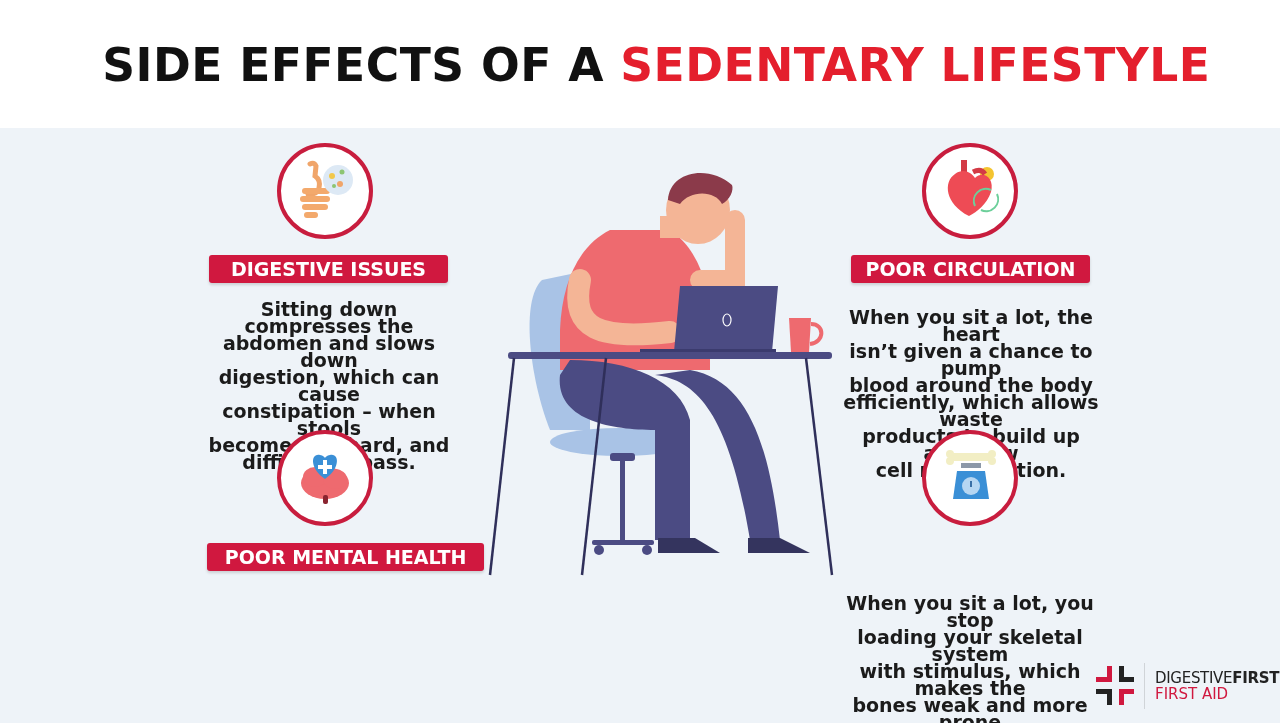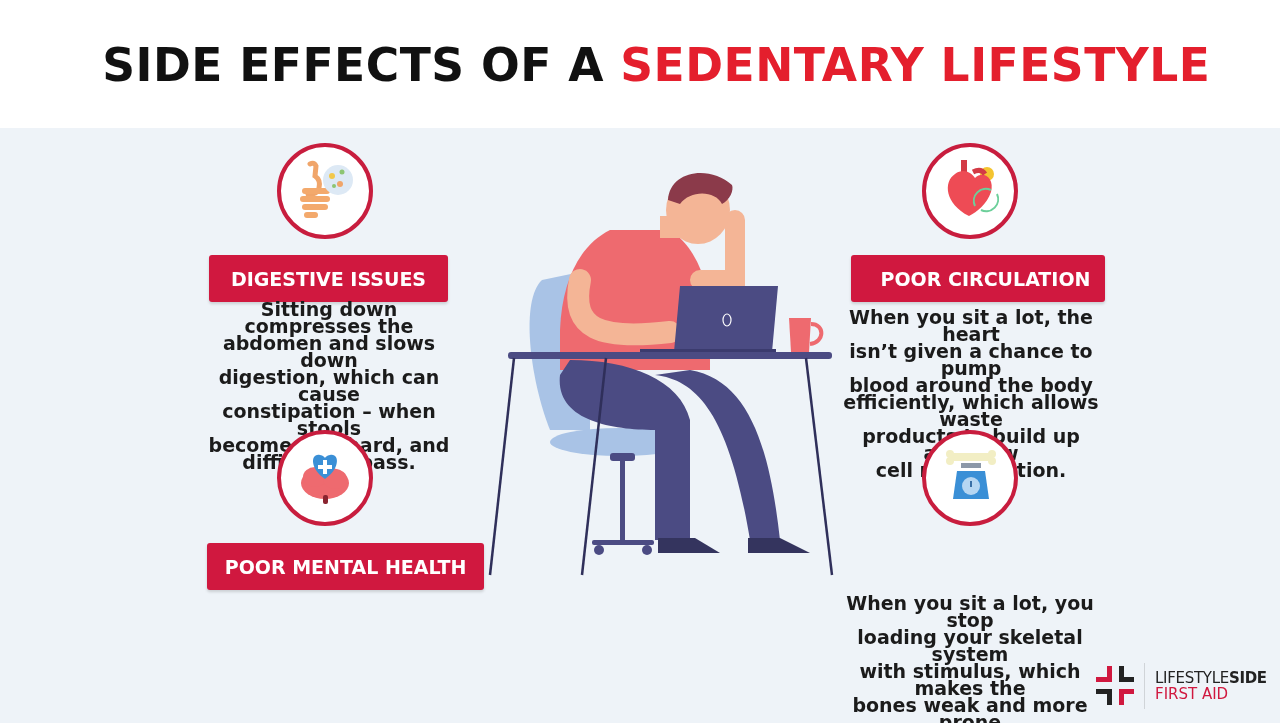--- a/index.html
+++ b/index.html
@@ -2,21 +2,21 @@
 <html><head>
 <meta charset="utf-8">
 <style>
   html,body{margin:0;padding:0;}
   body{width:1280px;height:723px;overflow:hidden;background:#eef3f8;font-family:"Liberation Sans",sans-serif;position:relative;}
   .header{position:absolute;left:0;top:0;width:1280px;height:128px;background:#ffffff;display:flex;align-items:center;justify-content:center;padding-left:16px;}
   .title{font-family:"DejaVu Sans",sans-serif;font-weight:bold;font-size:47px;letter-spacing:0.5px;color:#111111;white-space:nowrap;transform:scaleX(0.97);}
   .title .accent{color:#e41f2d;}
   .panel{position:absolute;left:0;top:128px;width:1280px;height:595px;background:#eef3f8;}
   .circle{position:absolute;width:96px;height:96px;border-radius:50%;border:4px solid #c81d3e;background:#ffffff;box-sizing:border-box;display:flex;align-items:center;justify-content:center;}
-  .label{position:absolute;height:47px;background:#d0183f;border-radius:3px;color:#ffffff;font-family:"DejaVu Sans",sans-serif;font-weight:bold;font-size:19px;display:flex;align-items:center;justify-content:center;white-space:nowrap;box-shadow:0 2px 3px rgba(0,0,0,0.15);}
+  .label{position:absolute;height:28px;background:#d0183f;border-radius:3px;color:#ffffff;font-family:"DejaVu Sans",sans-serif;font-weight:bold;font-size:19px;display:flex;align-items:center;justify-content:center;white-space:nowrap;box-shadow:0 2px 3px rgba(0,0,0,0.15);}
   .desc{position:absolute;font-family:"DejaVu Sans",sans-serif;font-size:19px;line-height:17px;color:#1b1b1b;text-align:center;white-space:pre-line;font-weight:bold;}
   .logo{position:absolute;left:1096px;top:663px;display:flex;align-items:center;}
   .logo-divider{width:1px;height:46px;background:#d0d4d8;margin:0 10px 0 8px;}
   .logo-text1{font-family:"DejaVu Sans",sans-serif;font-size:15px;color:#222;letter-spacing:-0.3px;line-height:17px;}
   .logo-text1 b{font-weight:bold;}
   .logo-text2{font-family:"DejaVu Sans",sans-serif;font-size:15px;color:#d0183f;line-height:15px;}
 </style>
 </head>
 <body>
 
@@ -64,21 +64,21 @@
   <div class="circle" style="left:922px;top:15px;">
     <svg width="70" height="70" viewBox="0 0 70 70">
       <circle cx="52" cy="18" r="7" fill="#f4c430"></circle>
       <rect x="26" y="4" width="6" height="12" fill="#d33a45"></rect>
       <path d="M34 60 C10 48 8 26 20 18 C28 12 36 16 40 22 C48 14 60 22 56 36 C52 48 42 56 34 60 Z" fill="#ee4b55"></path>
       <path d="M38 16 q8 -4 12 2" stroke="#d33a45" stroke-width="5" fill="none"></path>
       <path d="M40 50 a12 12 0 0 1 16 -16" fill="none" stroke="#6ccf9a" stroke-width="2"></path>
       <path d="M62 38 a12 12 0 0 1 -16 16" fill="none" stroke="#6ccf9a" stroke-width="2"></path>
     </svg>
   </div>
-  <div class="label" style="left:851px;top:127px;width:239px;padding-left:15px;">POOR CIRCULATION</div>
+  <div class="label" style="left:851px;top:127px;width:239px;">POOR CIRCULATION</div>
   <div class="desc" style="left:840px;top:181px;width:262px;">When you sit a lot, the heart
 isn’t given a chance to pump
 blood around the body
 efficiently, which allows waste
 products to build up and slow
 cell regeneration.</div>
 
   <div class="circle" style="left:922px;top:302px;">
     <svg width="70" height="70" viewBox="0 0 70 70">
       <rect x="14" y="10" width="44" height="8" rx="3" fill="#f2eec4"></rect>
@@ -147,16 +147,16 @@
     <rect x="11" y="0" width="5" height="16" fill="#d0183f"></rect>
     <rect x="23" y="0" width="5" height="16" fill="#222222"></rect>
     <rect x="23" y="11" width="15" height="5" fill="#222222"></rect>
     <rect x="0" y="23" width="16" height="5" fill="#222222"></rect>
     <rect x="11" y="23" width="5" height="16" fill="#222222"></rect>
     <rect x="23" y="23" width="15" height="5" fill="#d0183f"></rect>
     <rect x="23" y="23" width="5" height="16" fill="#d0183f"></rect>
   </svg>
   <div class="logo-divider"></div>
   <div>
-    <div class="logo-text1"><span>LIFESTYLE</span><b>SIDE</b></div>
+    <div class="logo-text1"><span>DIGESTIVE</span><b>FIRST</b></div>
     <div class="logo-text2">FIRST AID</div>
   </div>
 </div>
 
 </body></html>

